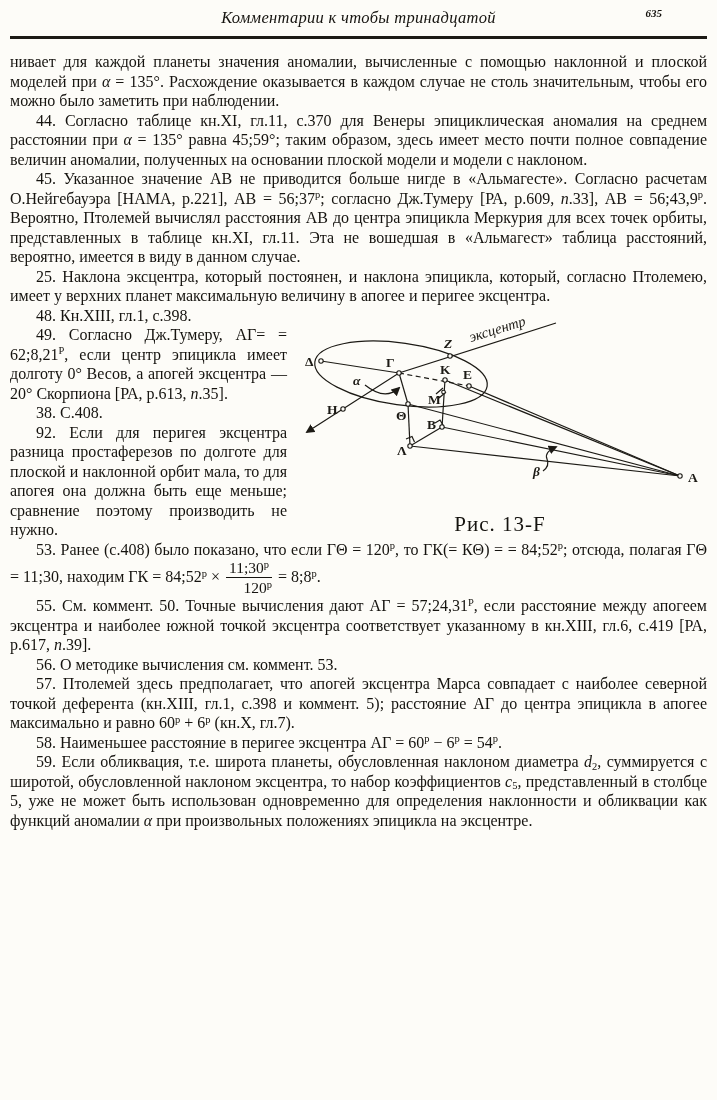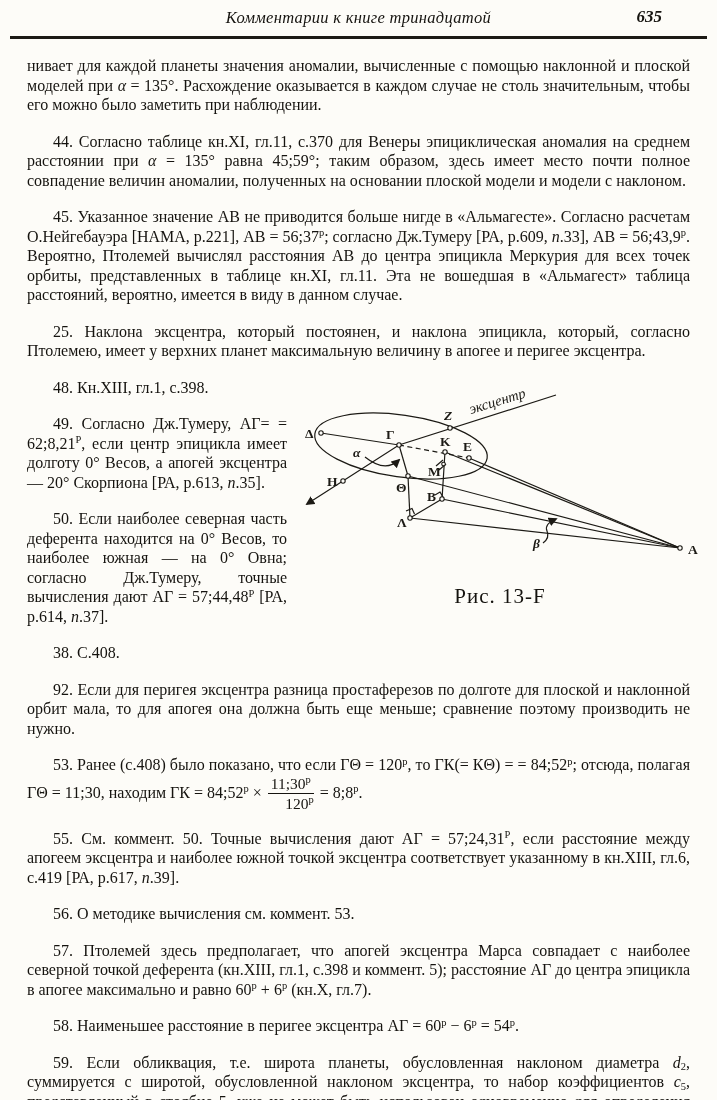--- a/index.html
+++ b/index.html
@@ -14,29 +14,29 @@
     padding:6px 10px 0 10px;
     overflow:hidden;
   }
   .running-head { position:relative; height:26px; }
   .head-title {
     position:absolute; left:0; right:0; top:2px;
     text-align:center; font-style:italic; font-size:16.5px; letter-spacing:0.3px;
   }
   .head-page {
     position:absolute; right:45px; top:1px;
-    font-style:italic; font-weight:bold; font-size:17px;
+    font-style:italic; font-weight:bold; font-size:11px;
   }
   .head-rule { border:0; border-top:3px solid #1c1a15; margin:4px 0 0 0; }
   .body-text {
     margin-top:13px;
     font-size:16px; line-height:19.5px;
     text-align:justify;
   }
-  .body-text p { margin:17px; text-indent:26px; }
+  .body-text p { margin:0; text-indent:26px; }
   .body-text p.no-indent { text-indent:0; }
   sup { font-size:10.5px; line-height:0; vertical-align:baseline; position:relative; top:-5.5px; }
   sub { font-size:10.5px; line-height:0; vertical-align:baseline; position:relative; top:2.5px; }
   .frac {
     display:inline-block; vertical-align:-11px; text-align:right;
     line-height:1.1; margin:0 2px; text-indent:0; font-size:15.5px;
   }
   .frac .fnum { display:block; padding:0 3px 1px 3px; border-bottom:1.4px solid #15130f; }
   .frac .fden { display:block; padding-top:1px; }
   .figure-block { float:right; width:414px; margin:2px 0 2px 6px; }
@@ -45,21 +45,21 @@
   .fig-lab { font-family:"Liberation Serif", serif; font-size:13.5px; font-weight:bold; }
   .fig-lab-it { font-family:"Liberation Serif", serif; font-size:13.5px; font-weight:bold; font-style:italic; }
   .fig-axis { font-family:"Liberation Serif", serif; font-size:14.5px; font-style:italic; }
 </style>
 </head>
 <body>
 
 <div class="page">
 
   <div class="running-head">
-    <span class="head-title">Комментарии к книге тринадцатой</span>
+    <span class="head-title">Комментарии к чтобы тринадцатой</span>
     <span class="head-page">635</span>
   </div>
   <hr class="head-rule">
 
   <div class="body-text" id="flow">
       <p class="no-indent">нивает для каждой планеты значения аномалии, вычисленные с помощью наклонной и плоской моделей при <i>α</i> = 135°. Расхождение оказывается в каждом случае не столь значительным, чтобы его можно было заметить при наблюдении.</p>
       <p>44. Согласно таблице кн.XI, гл.11, с.370 для Венеры эпициклическая аномалия на среднем расстоянии при <i>α</i> = 135° равна 45;59°; таким образом, здесь имеет место почти полное совпадение величин аномалии, полученных на основании плоской модели и модели с наклоном.</p>
       <p>45. Указанное значение АВ не приводится больше нигде в «Альмагесте». Согласно расчетам О.Нейгебауэра [НАМА, p.221], АВ = 56;37<sup>р</sup>; согласно Дж.Тумеру [РА, p.609, <i>n</i>.33], АВ = 56;43,9<sup>р</sup>. Вероятно, Птолемей вычислял расстояния АВ до центра эпицикла Меркурия для всех точек орбиты, представленных в таблице кн.XI, гл.11. Эта не вошедшая в «Альмагест» таблица расстояний, вероятно, имеется в виду в данном случае.</p>
       <p>25. Наклона эксцентра, который постоянен, и наклона эпицикла, который, согласно Птолемею, имеет у верхних планет максимальную величину в апогее и перигее эксцентра.</p>
       <div class="figure-block" id="figure-block">
@@ -125,21 +125,20 @@
         <text class="fig-lab" x="104" y="147">Λ</text>
         <text class="fig-lab" x="395" y="174">A</text>
         <text class="fig-lab-it" x="60" y="77">α</text>
         <text class="fig-lab-it" x="240" y="168">β</text>
       </g>
     </svg>
     <div class="figure-caption">Рис. 13-F</div>
   </div>
       <p>48. Кн.XIII, гл.1, с.398.</p>
       <p>49. Согласно Дж.Тумеру, АГ= = 62;8,21<sup>Р</sup>, если центр эпицикла имеет долготу 0° Весов, а апогей эксцентра — 20° Скорпиона [РА, p.613, <i>n</i>.35].</p>
-      <p>50. Если  наиболее северная часть деферента находится на 0° Весов, то наиболее южная — на 0° Овна; согласно Дж.Тумеру, точные вычисления дают АГ = 57;44,48<sup>Р</sup> [РА, p.614, <i>n</i>.37].</p>
       <p>38. С.408.</p>
       <p>92. Если для перигея эксцентра разница простаферезов по долготе для плоской и наклонной орбит мала, то для апогея она должна быть еще меньше; сравнение поэтому производить не нужно.</p>
       <p>53. Ранее (с.408) было показано, что если ГΘ = 120<sup>р</sup>, то ГК(= КΘ) = = 84;52<sup>р</sup>; отсюда, полагая ГΘ = 11;30, находим ГК = 84;52<sup>р</sup> × <span class="frac"><span class="fnum">11;30<sup>р</sup></span><span class="fden">120<sup>р</sup></span></span> = 8;8<sup>р</sup>.</p>
       <p>55. См. коммент. 50. Точные вычисления дают АГ = 57;24,31<sup>Р</sup>, если расстояние между апогеем эксцентра и наиболее южной точкой эксцентра соответствует указанному в кн.XIII, гл.6, с.419 [РА, p.617, <i>n</i>.39].</p>
       <p>56. О методике вычисления см. коммент. 53.</p>
       <p>57. Птолемей здесь предполагает, что апогей эксцентра Марса совпадает с наиболее северной точкой деферента (кн.XIII, гл.1, с.398 и коммент. 5); расстояние АГ до центра эпицикла в апогее максимально и равно 60<sup>р</sup> + 6<sup>р</sup> (кн.X, гл.7).</p>
       <p>58. Наименьшее расстояние в перигее эксцентра АГ = 60<sup>р</sup> − 6<sup>р</sup> = 54<sup>р</sup>.</p>
       <p>59. Если  обликвация, т.е. широта планеты, обусловленная наклоном диаметра <i>d</i><sub>2</sub>, суммируется с широтой, обусловленной наклоном эксцентра, то набор коэффициентов <i>c</i><sub>5</sub>, представленный в столбце 5, уже не может быть использован одновременно для определения наклонности и обликвации как функций аномалии <i>α</i> при произвольных положениях эпицикла на эксцентре.</p>
     </div>
 

